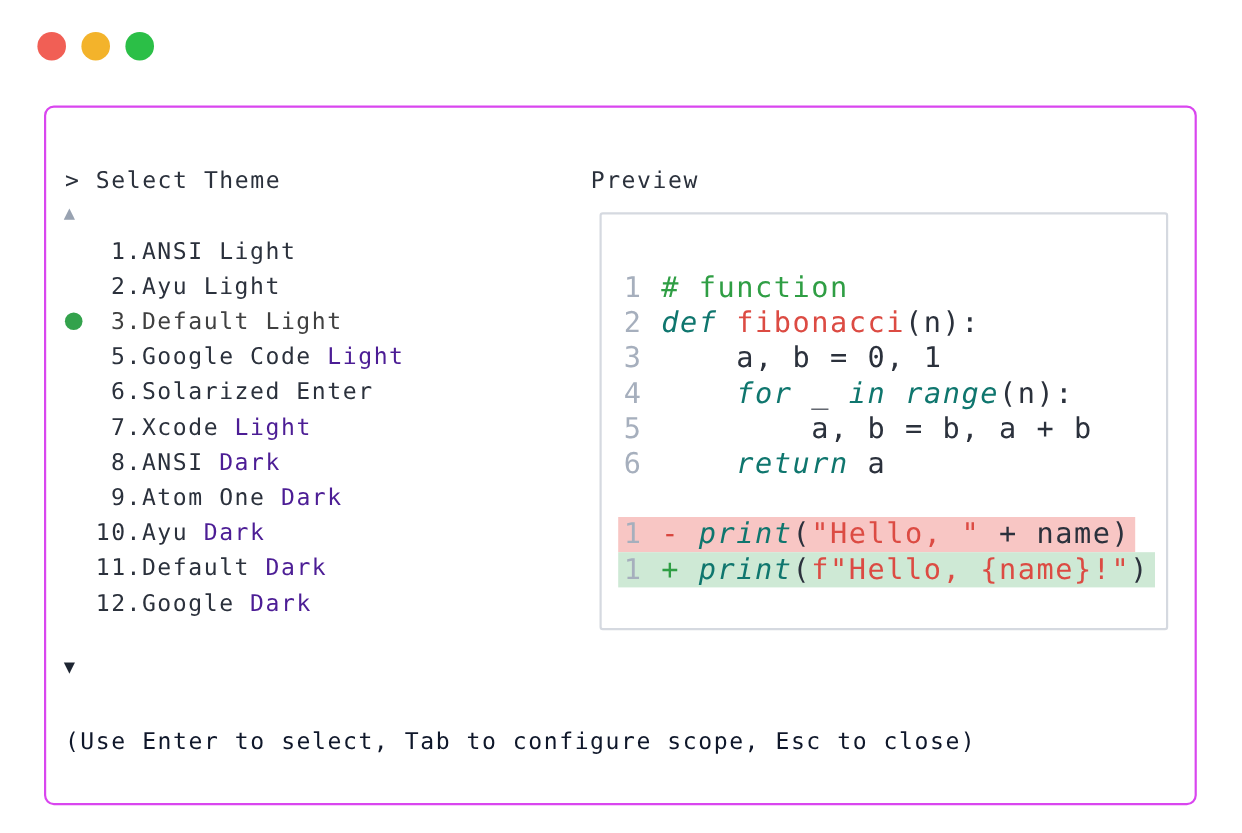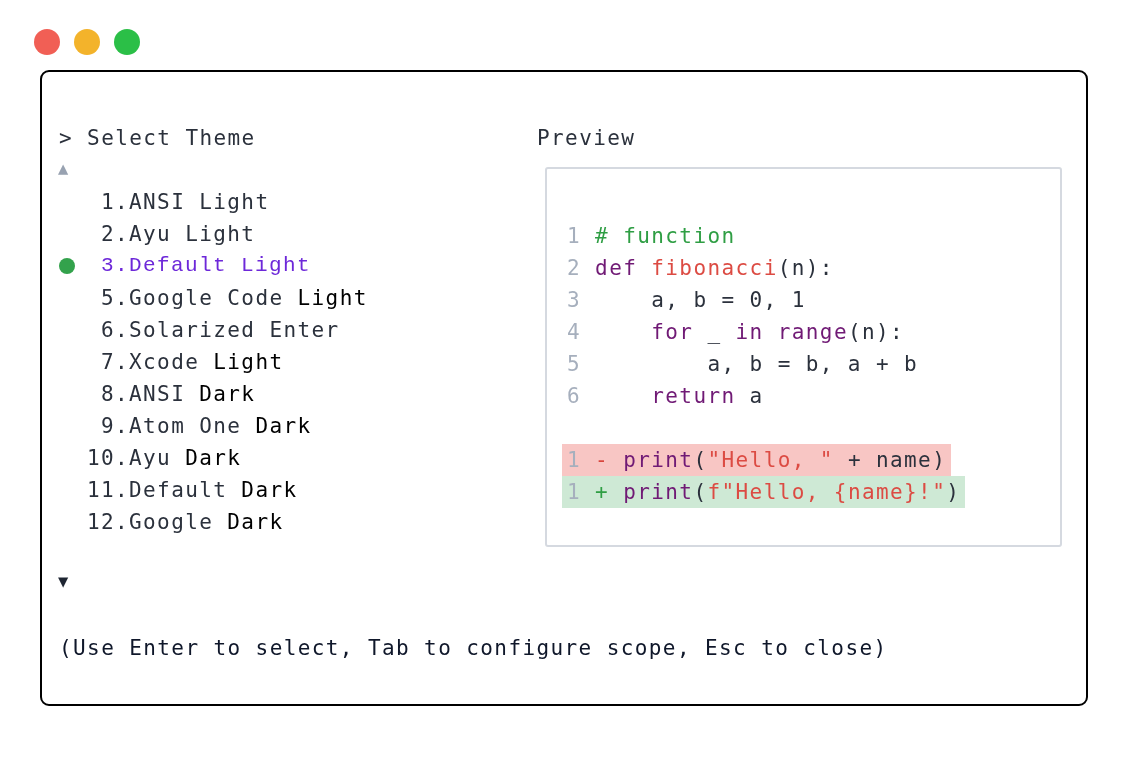--- a/index.html
+++ b/index.html
@@ -9,52 +9,52 @@
     font-family:"DejaVu Sans Mono","Liberation Mono",monospace; overflow:hidden;
   }
   
   .lights { position:absolute; left:34px; top:29px; display:flex; gap:14px; }
   .light { width:26px; height:26px; border-radius:50%; }
   .light.red { background:#f15f55; }
   .light.yellow { background:#f3b32b; }
   .light.green { background:#2bbf47; }
   
   .window {
-    position:absolute; left:40px; top:70px; width:1048px; height:636px;
-    background:#ffffff; border:2px solid #000000; border-radius:9px;
+    position:absolute; left:40px; top:96px; width:1048px; height:636px;
+    background:#ffffff; border:2px solid #d946ef; border-radius:9px;
   }
   .mono { font-size:21px; line-height:32px; letter-spacing:1.4px; white-space:pre; color:#2b313c; }
   .prompt { position:absolute; left:17px; top:50px; }
   .arrow-up { position:absolute; left:16px; top:80px; font-size:17px; line-height:32px; color:#98a2b1; }
   .arrow-down { position:absolute; left:16px; top:493px; font-size:17px; line-height:32px; color:#1e2532; }
   
   .tlist { position:absolute; left:17px; top:114px; }
   .trow { height:32px; font-size:21px; line-height:32px; letter-spacing:1.4px; white-space:pre; color:#2b313c; }
   .bcol { display:inline-block; width:28px; height:32px; vertical-align:top; position:relative; }
   .dot { position:absolute; left:0; top:8px; width:16px; height:16px; border-radius:50%; background:#33a24c; }
   .ncol { display:inline-block; width:42px; text-align:right; }
   .pname { }
-  .sname { color:#000000; }
-  .trow.selected, .trow.selected .pname, .trow.selected .ncol { color:#6d28d9;font-family:Liberation Mono, monospace; }
+  .sname { color:#4c1d95; }
+  .trow.selected, .trow.selected .pname, .trow.selected .ncol { color:#404040; }
   
   .help { position:absolute; left:17px; top:560px; color:#0f172a; }
   
   .pvlabel { position:absolute; left:495px; top:50px; }
   .pvbox {
     position:absolute; left:503px; top:95px; width:517px; height:380px;
     background:#ffffff; border:2px solid #d5d9e0; border-radius:3px;
     padding:51px 0 0 20px; overflow:hidden;
   }
-  .cline { height:32px; font-size:21px; line-height:32px; letter-spacing:1.4px; white-space:pre; }
+  .cline { height:32px; font-size:26px; line-height:32px; letter-spacing:1.4px; white-space:pre; }
   .lwrap { display:inline-block; }
   .lwrap.dw-del { background:#f8c6c4; margin-left:-5px; padding:0 5px; }
   .lwrap.dw-add { background:#cee9d5; margin-left:-5px; padding:0 5px; }
   .tk-gut { color:#a6afbd; }
   .tk-plain { color:#2b313c; }
-  .tk-kw { color:#701a75; }
+  .tk-kw { color:#0f766e;font-style:italic; }
   .tk-str { color:#dc4b43; }
   .tk-com { color:#2f9e44; }
   .tk-del { color:#d8453d; }
   .tk-add { color:#2f9e44; }
 </style>
 </head>
 <body>
 
 <div class="canvas">
 

